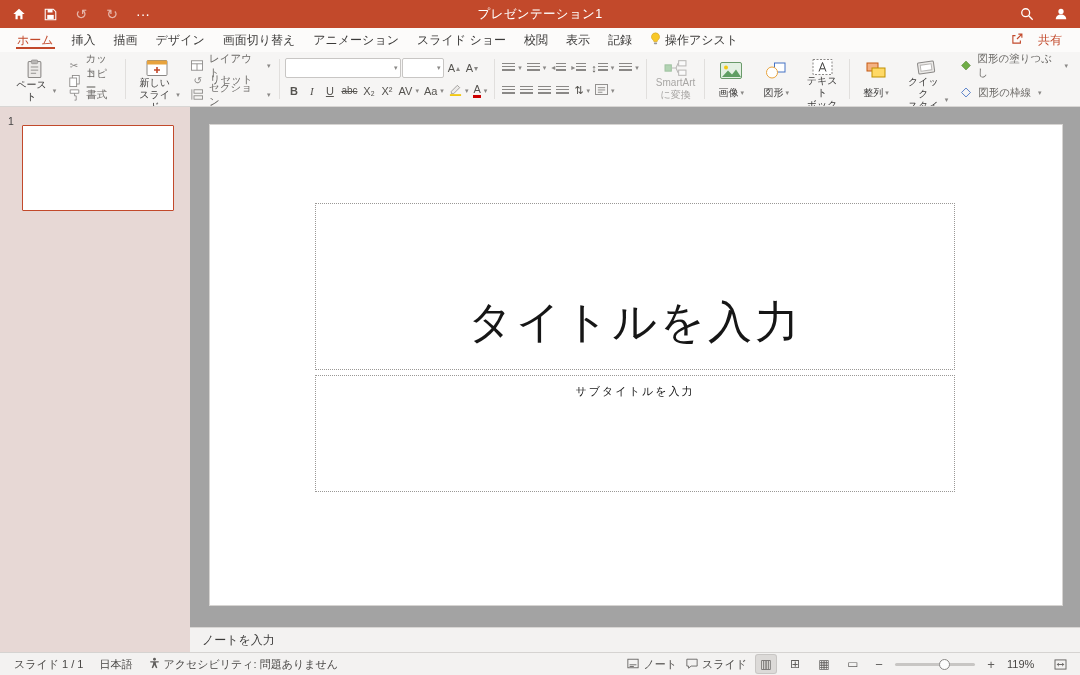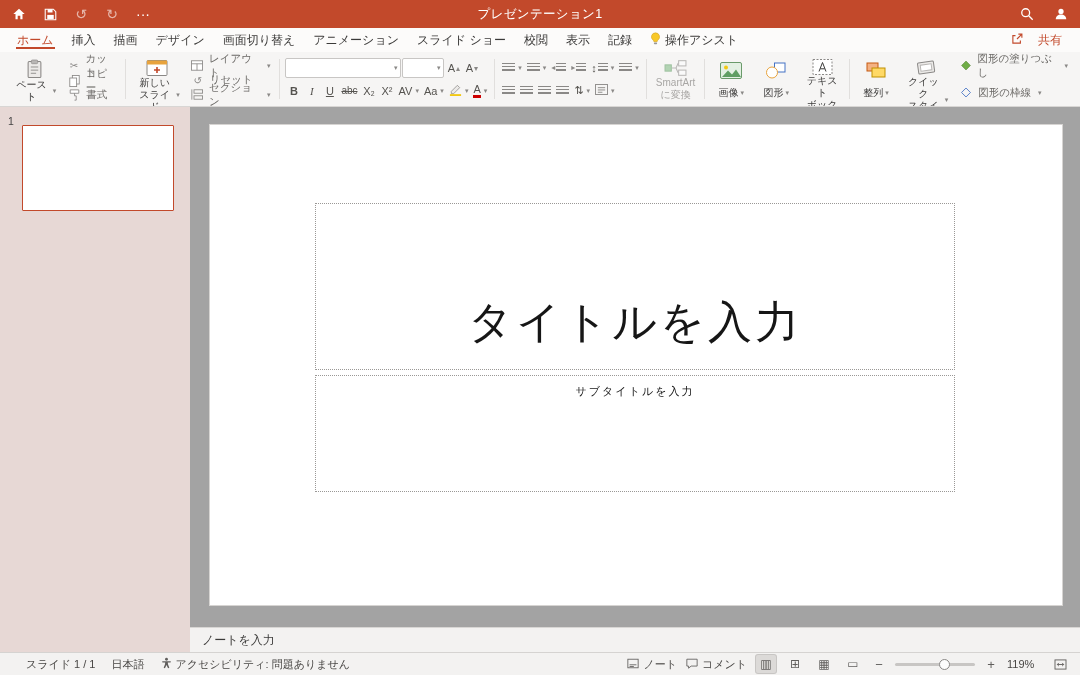--- a/index.html
+++ b/index.html
@@ -60,21 +60,21 @@
   .canvas{position:absolute;left:20px;top:18px;width:852px;height:480px;background:#fff;box-shadow:0 0 0 1px #d6d4d2}
   .ph{position:absolute;border:1px dotted #9a9896}
   .ph.title{left:105px;top:78px;width:640px;height:167px;display:flex;justify-content:center;align-items:flex-start;padding-top:96px}
   .ph.title .ph-text{font-size:44px;font-weight:200;color:#161616;letter-spacing:3px;line-height:1}
   .ph.subtitle{left:105px;top:250px;width:640px;height:117px;display:flex;justify-content:center;align-items:flex-start;padding-top:8px}
   .ph.subtitle .ph-text{font-size:11px;color:#161616;letter-spacing:2px}
   .notesbar{height:25px;border-top:1px solid #d8d6d4;background:#f3f2f1;display:flex;align-items:center;padding-left:12px;font-size:12px;color:#3b3a39;flex:0 0 auto}
 
   
   .statusbar{height:23px;background:#f3f2f1;border-top:1px solid #d5d3d1;display:flex;align-items:center;font-size:11px;color:#484644;padding:0 10px;gap:16px;flex:0 0 auto}
-  .sb-left{display:flex;align-items:center;gap:16px;margin-left:16px}
+  .sb-left{display:flex;align-items:center;gap:16px;margin-left:4px}
   .sb-item{display:flex;align-items:center;gap:4px;cursor:pointer;white-space:nowrap}
   .sb-spacer{flex:1}
   .sb-right{display:flex;align-items:center;gap:9px}
   .viewbtn{width:20px;height:18px;display:inline-flex;align-items:center;justify-content:center;font-size:12px;color:#605e5c;border-radius:2px;cursor:pointer}
   .viewbtn.active{background:#dcdad8;box-shadow:0 0 0 1px #c8c6c4}
   .zoomtrack{width:80px;height:3px;background:#c8c6c4;border-radius:2px;position:relative;cursor:pointer}
   .zoomknob{position:absolute;top:-4px;left:55%;width:11px;height:11px;border-radius:50%;background:#fdfdfd;border:1px solid #8a8886}
   .zoombtn{font-size:13px;color:#605e5c;cursor:pointer;width:14px;text-align:center}
   .zoomlevel{width:34px;}
 </style>
@@ -516,21 +516,21 @@
         <span><svg width="12" height="11" viewBox="0 0 14 12" fill="none" stroke="#605e5c">
               <rect x="1" y="1" width="12" height="10"></rect>
               <path d="M3 7.5h8M3 9.5h5"></path>
             </svg></span>
         <span>ノート</span>
       </span>
       <span class="sb-item">
         <span><svg width="12" height="11" viewBox="0 0 14 12" fill="none" stroke="#605e5c">
               <path d="M1 1h12v8H6l-3 2.5V9H1z"></path>
             </svg></span>
-        <span>コメント</span>
+        <span>スライド</span>
       </span>
       <span class="viewbtn active">▥</span>
       <span class="viewbtn">⊞</span>
       <span class="viewbtn">▦</span>
       <span class="viewbtn">▭</span>
       <span class="zoombtn">−</span>
       <span class="zoomtrack">
           <span class="zoomknob"></span>
         </span>
       <span class="zoombtn">+</span>

